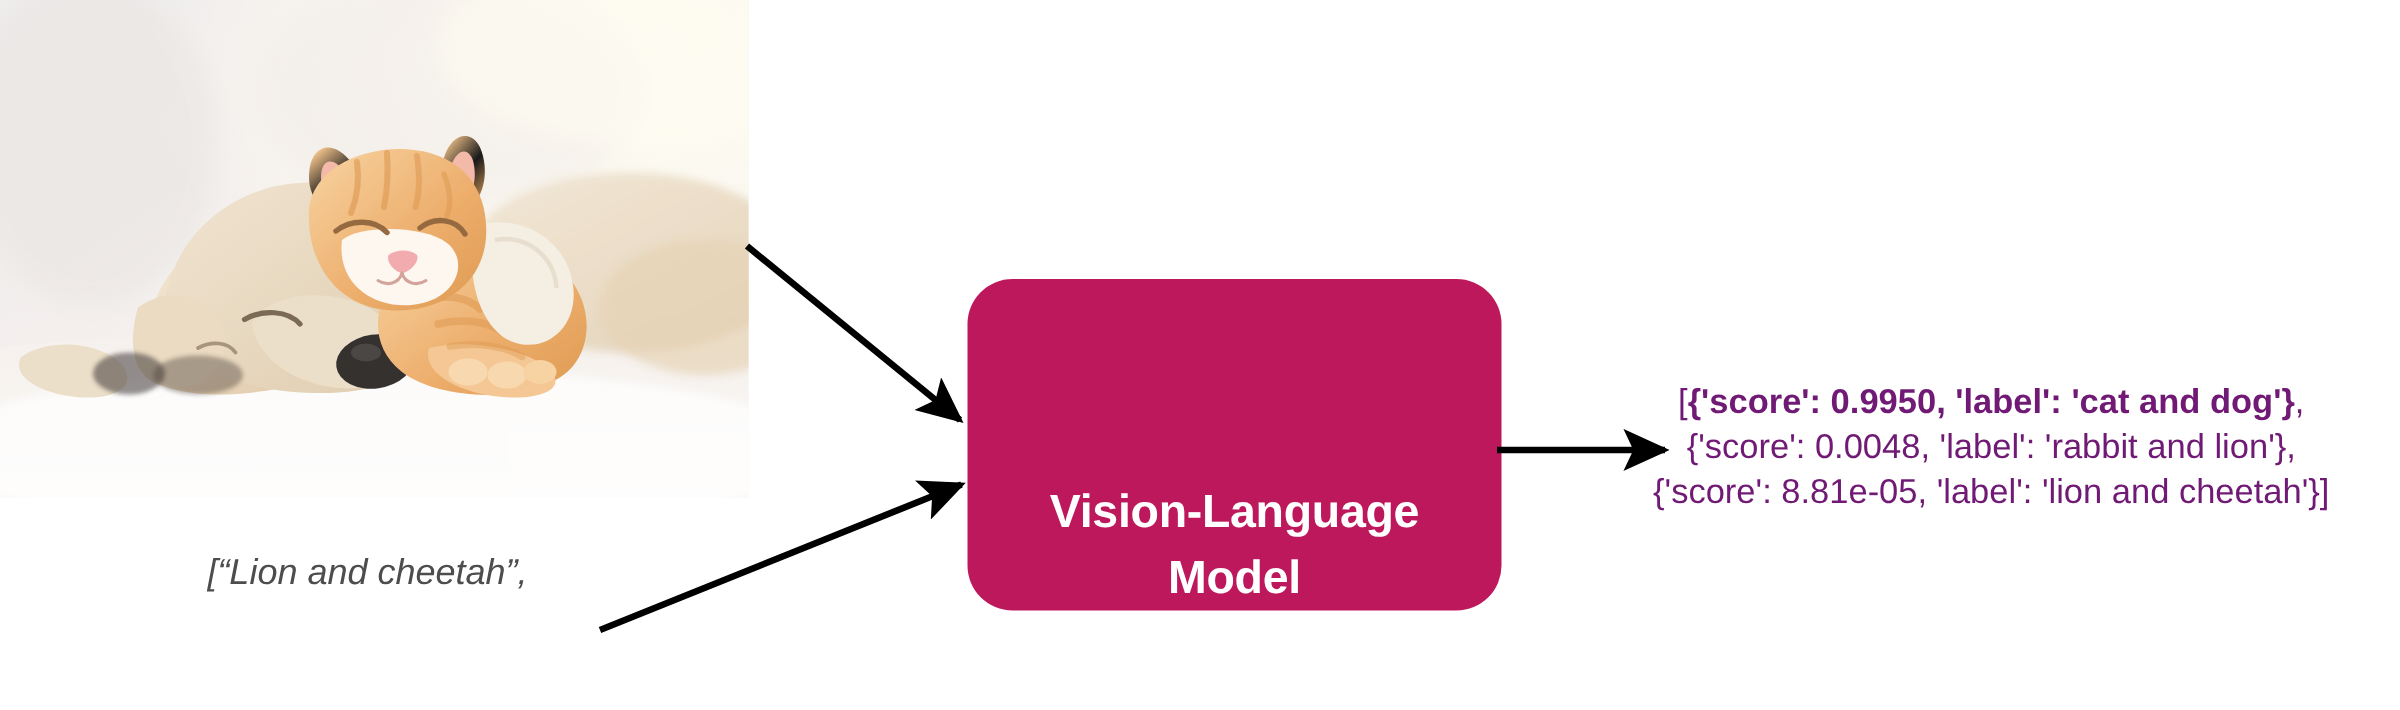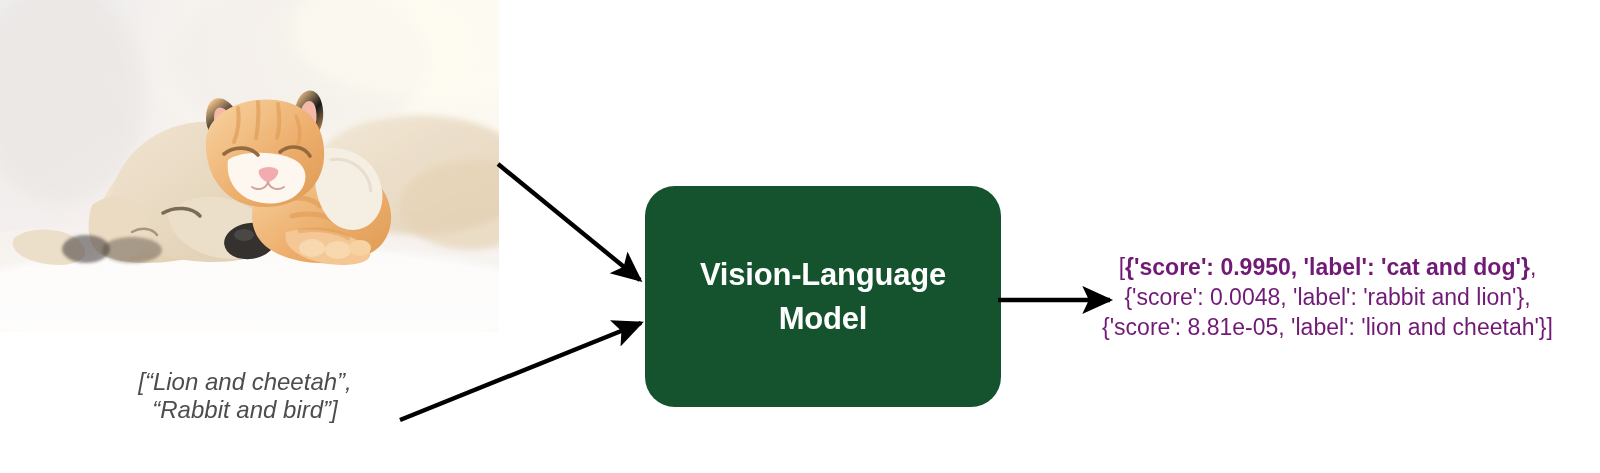--- a/index.html
+++ b/index.html
@@ -45,24 +45,24 @@
   }
   #prompt-text .line { display: block; font-style: italic; }
 
   
   #model-box {
     position: absolute;
     left: 645px;
     top: 186px;
     width: 356px;
     height: 221px;
-    background: #14532d;
+    background: #be185d;
     border-radius: 30px;
     display: flex;
-    align-items: center;
+    align-items: flex-end;
     justify-content: center;
   }
   #model-box .box-label {
     color: #ffffff;
     font-size: 31px;
     font-weight: bold;
     line-height: 44px;
     text-align: center;
     letter-spacing: -0.2px;
   }
@@ -224,21 +224,20 @@
       <path d="M268 182 C266 189, 258 191, 252 187" stroke="#cf9a90" stroke-width="2" fill="none" stroke-linecap="round"></path>
       <path d="M268 182 C270 189, 278 191, 284 187" stroke="#cf9a90" stroke-width="2" fill="none" stroke-linecap="round"></path>
 
       <rect x="0" y="0" width="499" height="332" fill="#ffffff" opacity="0.10"></rect>
       <ellipse cx="430" cy="30" rx="140" ry="70" fill="#fffdf2" opacity="0.55" filter="url(#softer)"></ellipse>
     </svg>
   </div>
 
   <div id="prompt-text">
     <span class="line">[“Lion and cheetah”,</span>
-    <span class="line">“Rabbit and bird”]</span>
   </div>
 
   <div id="model-box">
     <div class="box-label">
       <span class="line">Vision-Language</span>
       <span class="line">Model</span>
     </div>
   </div>
 
   <svg class="arrow-layer" viewBox="0 0 1600 473" preserveAspectRatio="none">

